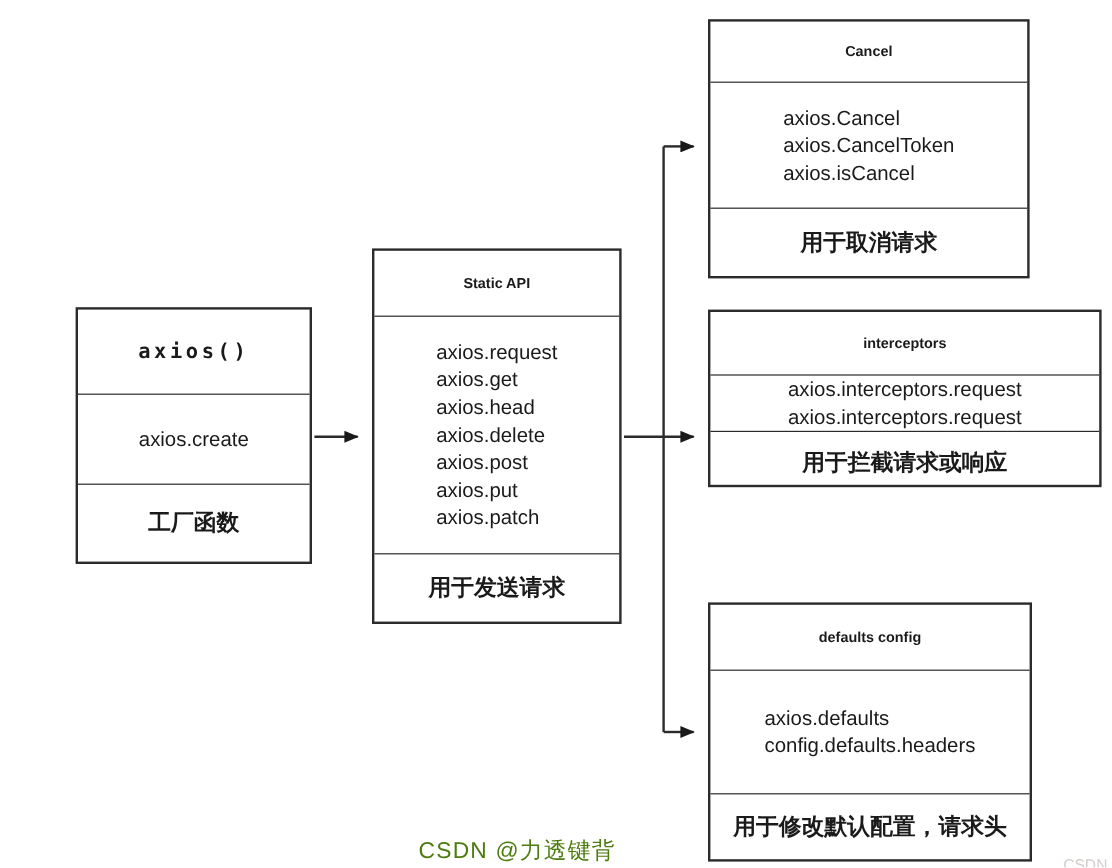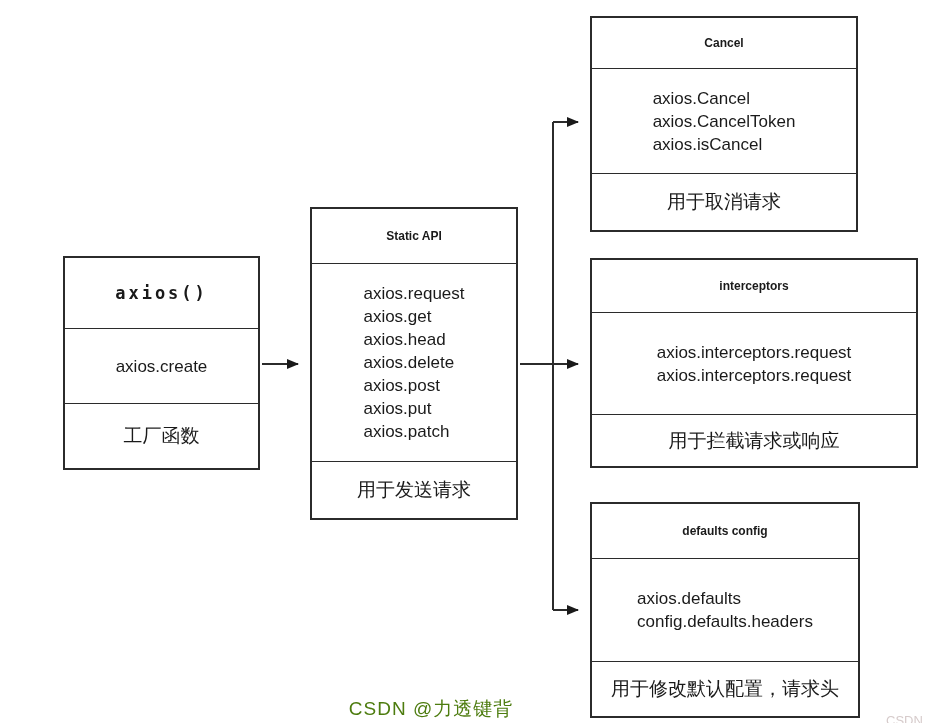--- a/index.html
+++ b/index.html
@@ -47,40 +47,41 @@
     line-height: 23px;
   }
   .box-note {
     display: flex;
     align-items: center;
     justify-content: center;
     font-size: 19px;
     border-top: 1.5px solid #2b2b2b;
     flex: 0 0 auto;
     white-space: nowrap;
+    font-weight: bold;
   }
   
   #box-axios { left: 63px; top: 256px; width: 197px; height: 214px; }
   #box-axios .box-header {
     height: 70px;
     font-family: "DejaVu Sans Mono", "Liberation Mono", monospace;
     font-size: 17px;
     letter-spacing: 3px;
   }
   #box-axios .box-note { height: 64px; }
 
   #box-static { left: 310px; top: 207px; width: 208px; height: 313px; }
   #box-static .box-header { height: 54px; }
   #box-static .box-note { height: 56px; }
 
   #box-cancel { left: 590px; top: 16px; width: 268px; height: 216px; }
   #box-cancel .box-header { height: 50px; }
   #box-cancel .box-note { height: 56px; }
 
-  #box-interceptors { left: 590px; top: 258px; width: 328px; height: 210px; }
+  #box-interceptors { left: 590px; top: 258px; width: 328px; height: 148px; }
   #box-interceptors .box-header { height: 52px; }
   #box-interceptors .box-note { height: 51px; }
 
   #box-defaults { left: 590px; top: 502px; width: 270px; height: 216px; }
   #box-defaults .box-header { height: 54px; }
   #box-defaults .box-note { height: 54px; font-size: 19px; }
 
   .watermark {
     position: absolute;
     top: 696px;

